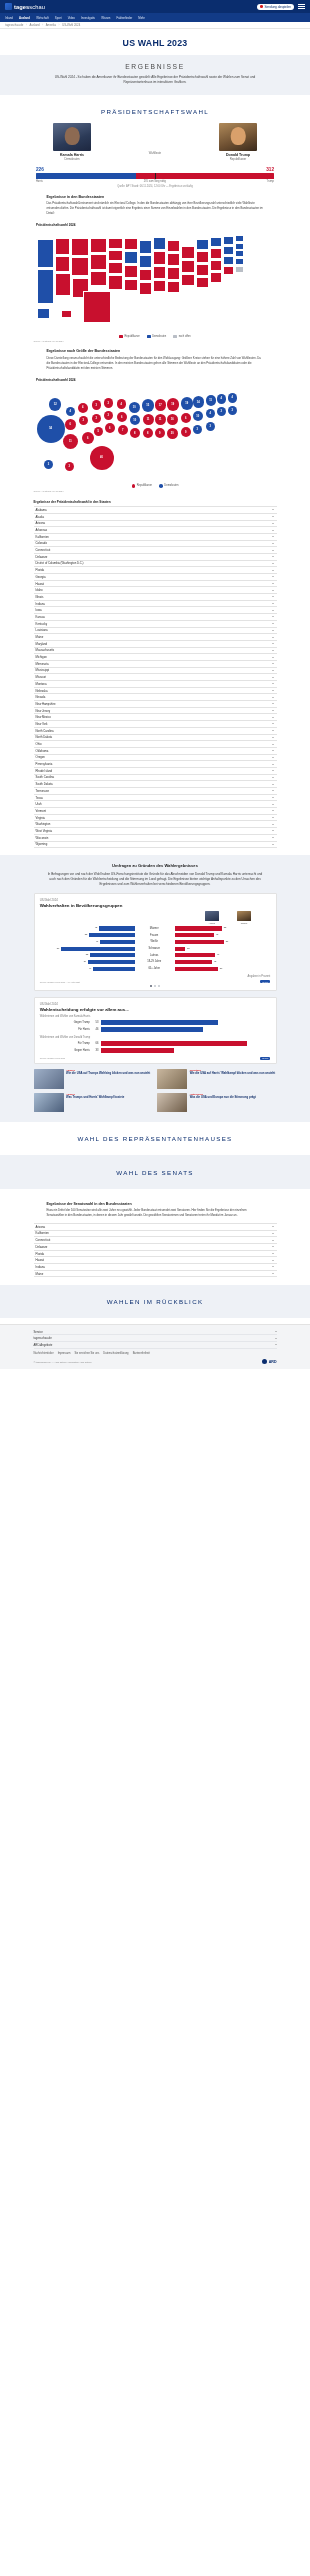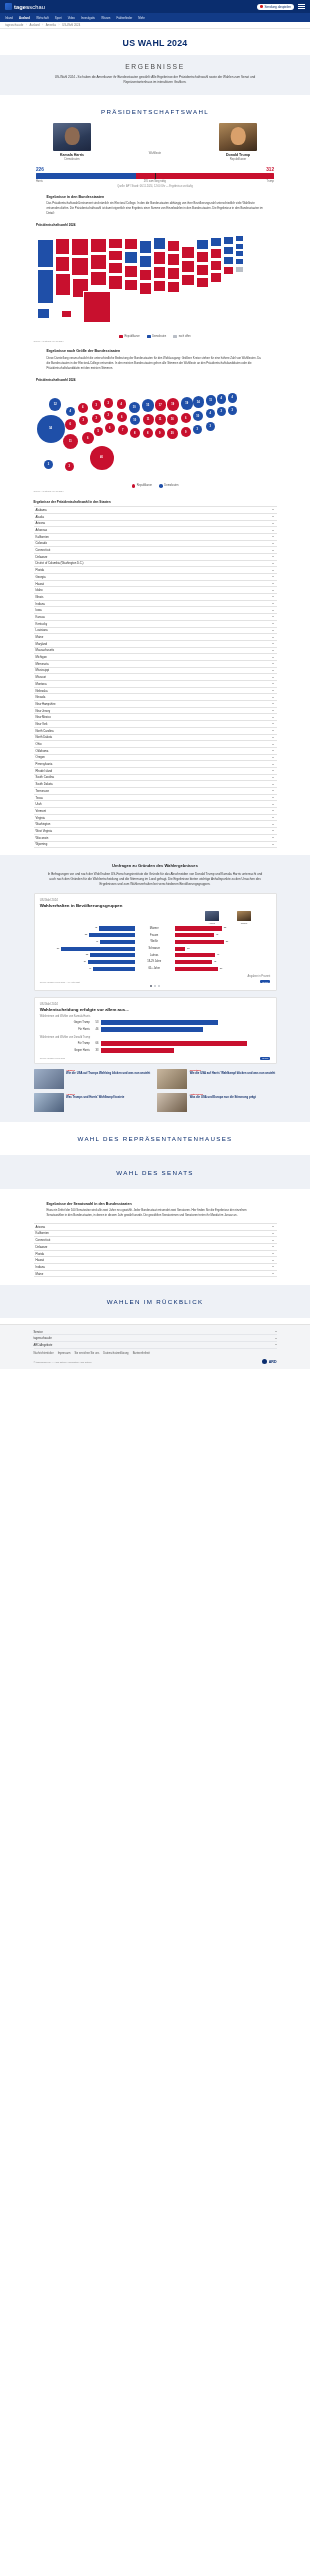--- a/index.html
+++ b/index.html
@@ -249,21 +249,21 @@
   <div class="crumbs">
     <span>tagesschau.de</span>
       <span class="sep">›</span>
     <span>Ausland</span>
       <span class="sep">›</span>
     <span>Amerika</span>
       <span class="sep">›</span>
     <span>US-Wahl 2024</span>
   </div>
 
-  <div class="page-title">US WAHL 2024</div>
+  <div class="page-title">US WAHL 2023</div>
 
   <div class="band">
     <div class="band-title">ERGEBNISSE</div>
     <div class="band-sub">US-Wahl 2024 - So haben die Amerikaner ihr Bundesstaaten gewählt: Alle Ergebnisse der Präsidentschaftswahl sowie der Wahlen zum Senat und Repräsentantenhaus im interaktiven Grafiken.</div>
   </div>
 
   <div class="band-white">
     <div class="section-title-blue">PRÄSIDENTSCHAFTSWAHL</div>
 
     <div class="cand-row">

